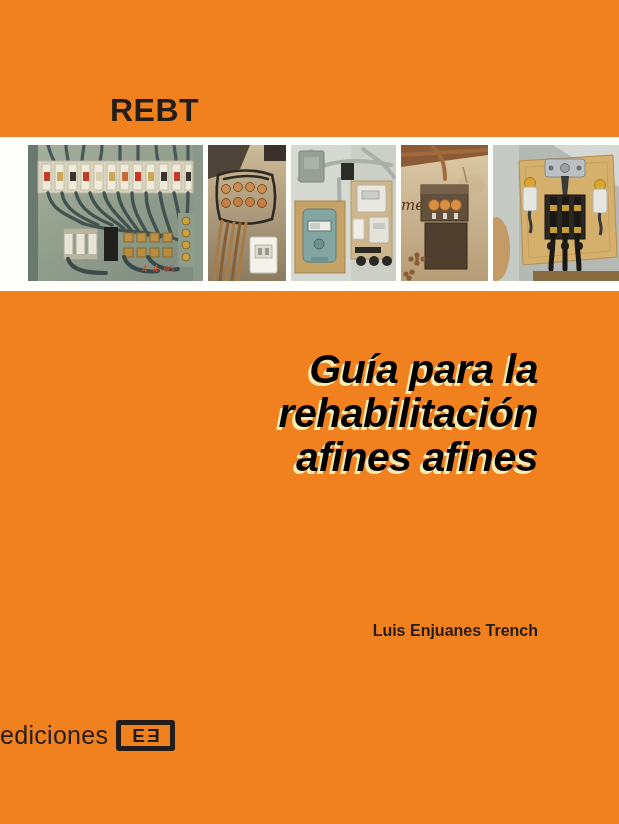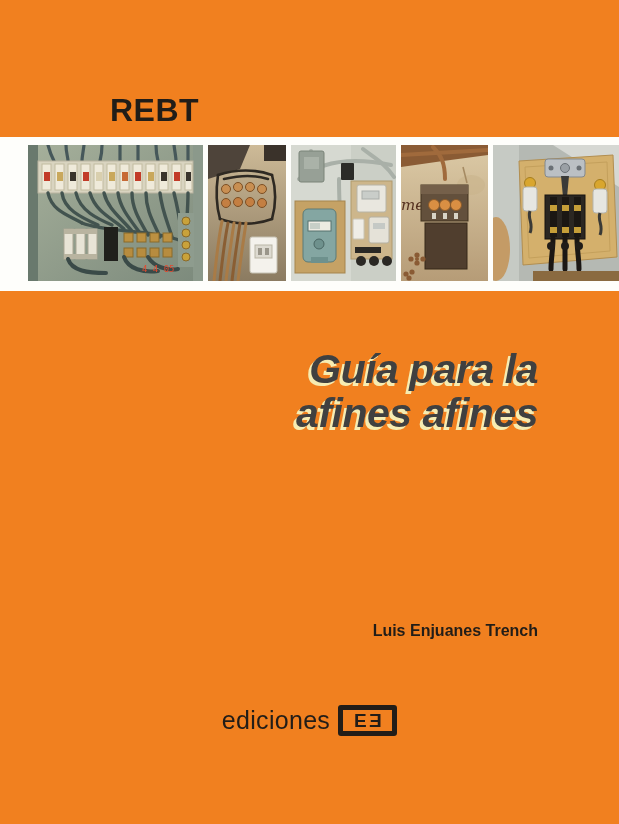--- a/index.html
+++ b/index.html
@@ -17,31 +17,31 @@
     background:#FEFEFB;
   }
   .photos {
     position:absolute; left:28px; top:8px; height:136px;
     display:flex; gap:5px;
   }
   svg.photo { display:block; height:136px; }
   .title-block {
     position:absolute; right:81px; top:347px; text-align:right;
     font-size:41px; line-height:44px; font-weight:bold; font-style:italic;
-    color:#404040; letter-spacing:-0.5px;
+    color:#000000; letter-spacing:-0.5px;
     text-shadow:-3px 3px 0 #F6ECB2;
   }
   .title-line { display:block; }
   .author {
     position:absolute; right:81px; top:622px;
     font-size:16px; font-weight:bold; color:#221D18;
   }
   .publisher {
-    position:absolute; left:0; top:705px; width:619px;
-    display:flex; justify-content:center; align-items:center; gap:8px;
+    position:absolute; left:0; top:720px; width:619px;
+    display:flex; justify-content:flex-start; align-items:center; gap:8px;
     color:#221D18;
   }
   .pub-word { font-size:25px; letter-spacing:0.3px; }
   .monogram-box {
     display:flex; align-items:center; justify-content:center; gap:2px;
     width:59px; height:31px; box-sizing:border-box;
     border:5px solid #221D18; border-radius:3px; background:transparent;
   }
   .mE { font-size:19px; font-weight:bold; line-height:1; }
   .mirrored { transform:scaleX(-1); }
@@ -341,20 +341,21 @@
         <circle cx="72" cy="101" r="4" fill="#201C18"></circle>
         <circle cx="86" cy="101" r="4" fill="#201C18"></circle>
         <rect x="40" y="126" width="86" height="10" fill="#8A6A40"></rect>
       </svg>
 
     </div>
   </div>
 
   <div class="title-block">
     <span class="title-line">Guía para la</span>
+    <span class="title-line">rehabilitación</span>
     <span class="title-line">afines afines</span>
   </div>
 
   <div class="author">Luis Enjuanes Trench</div>
 
   <div class="publisher">
     <span class="pub-word">ediciones</span>
     <span class="monogram-box">
       <span class="mE">E</span>
       <span class="mE mirrored">E</span>

